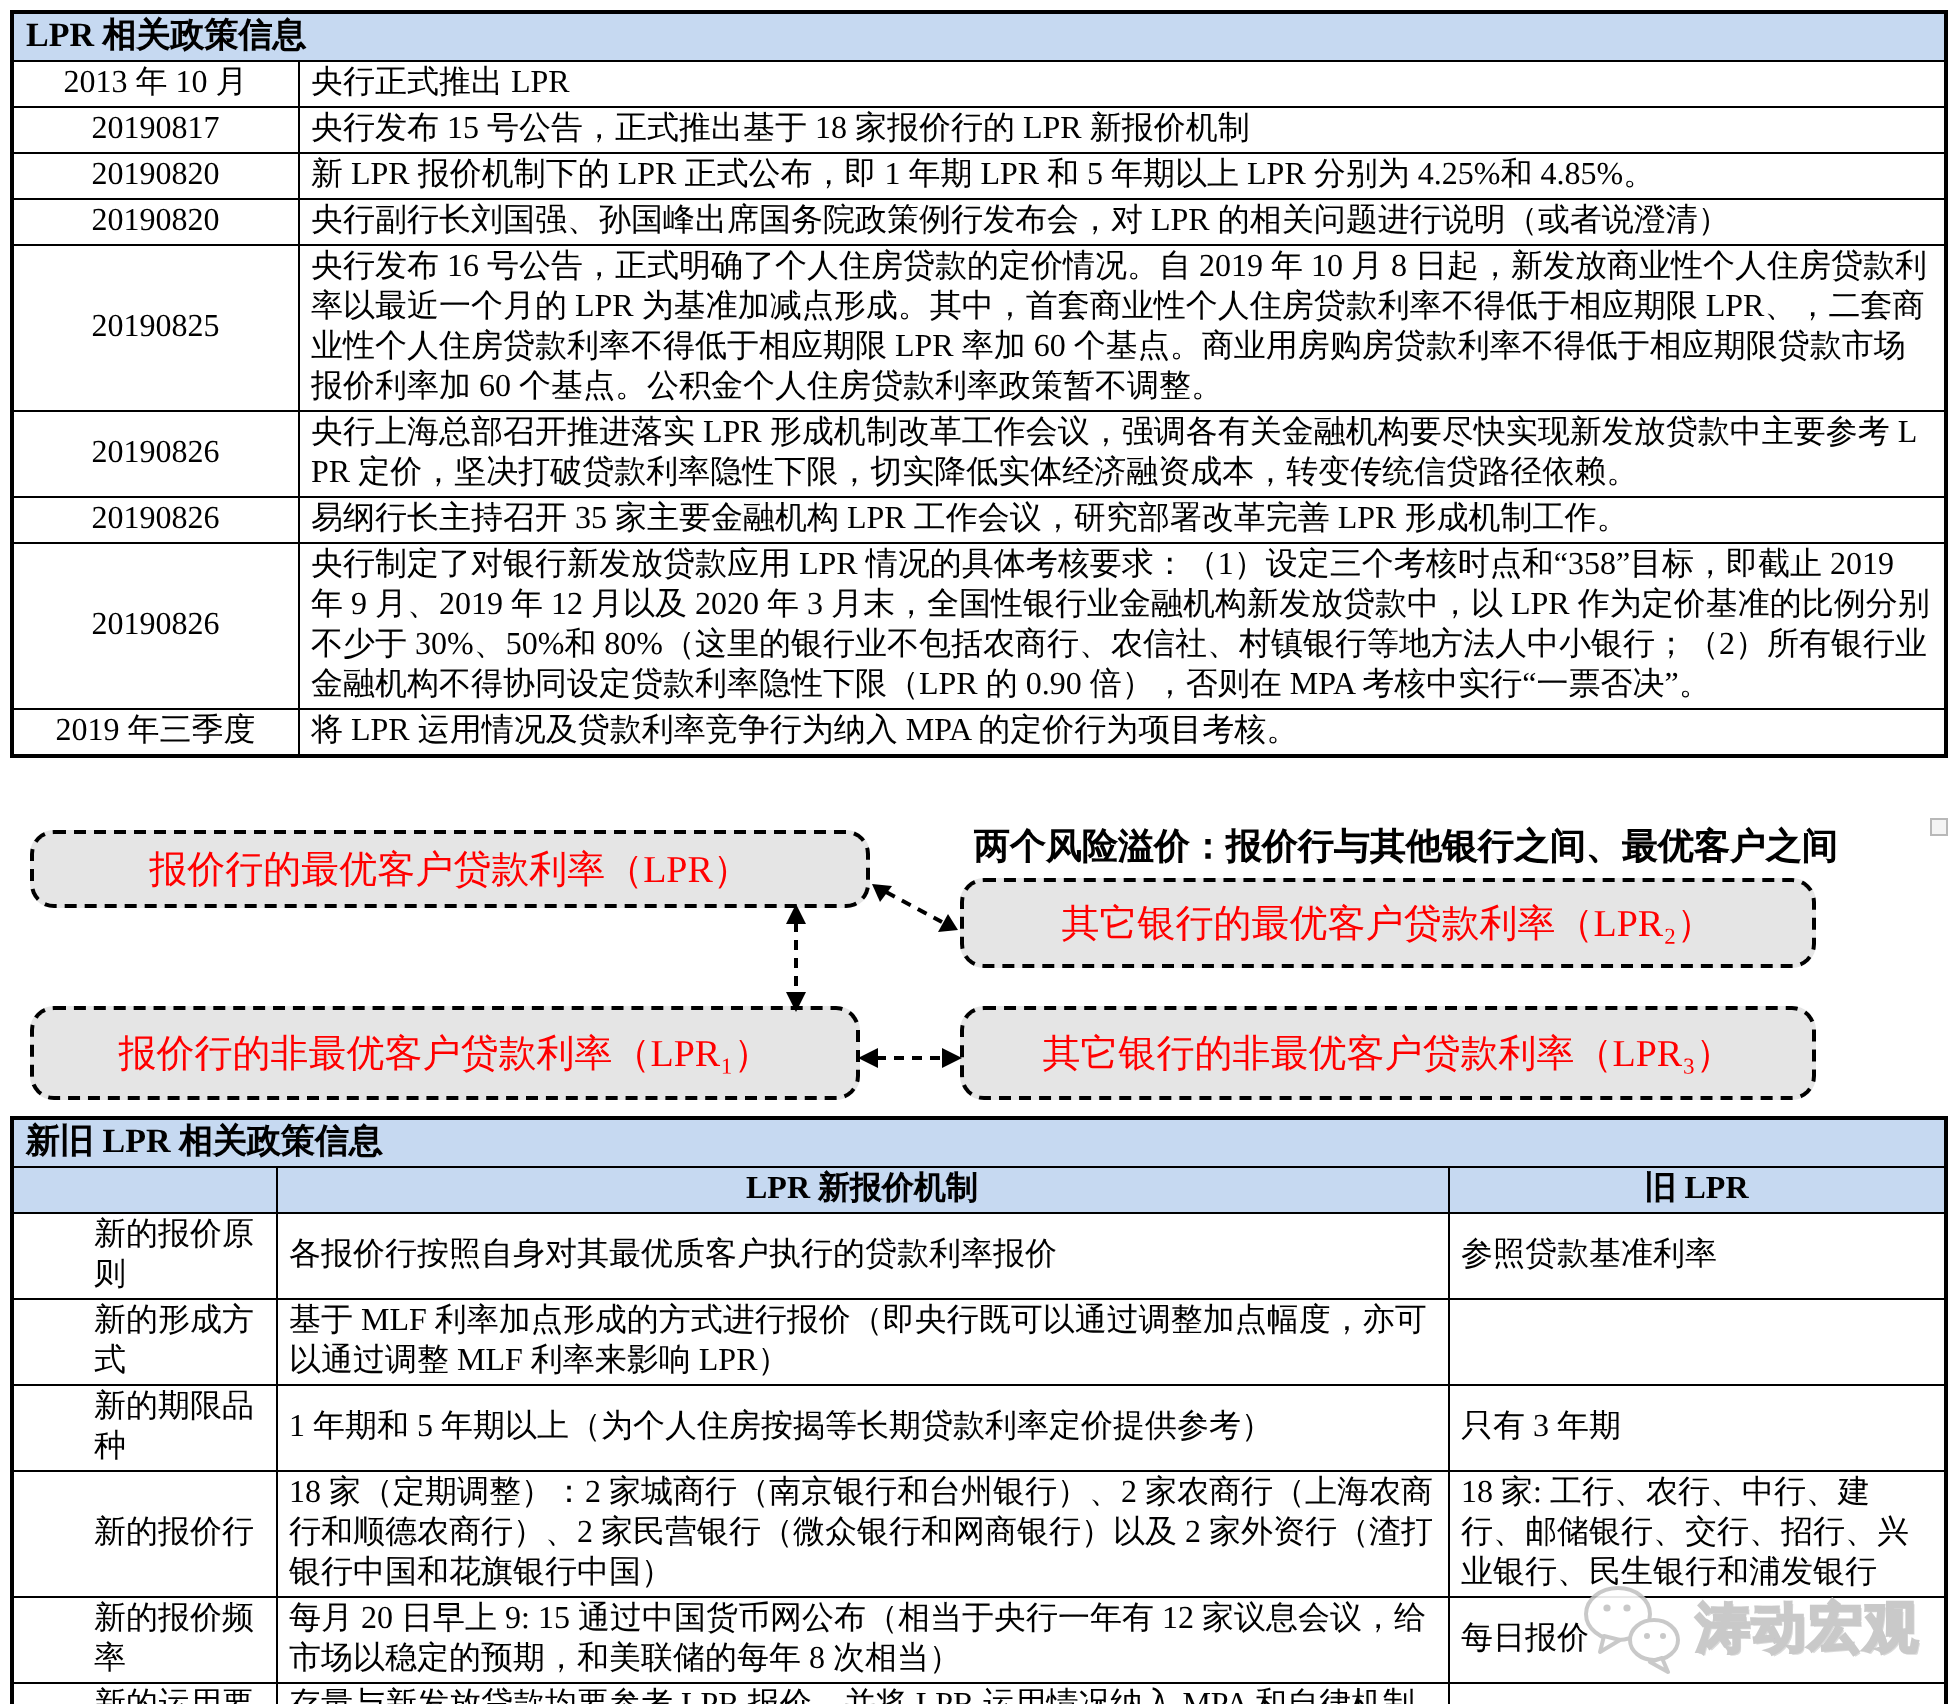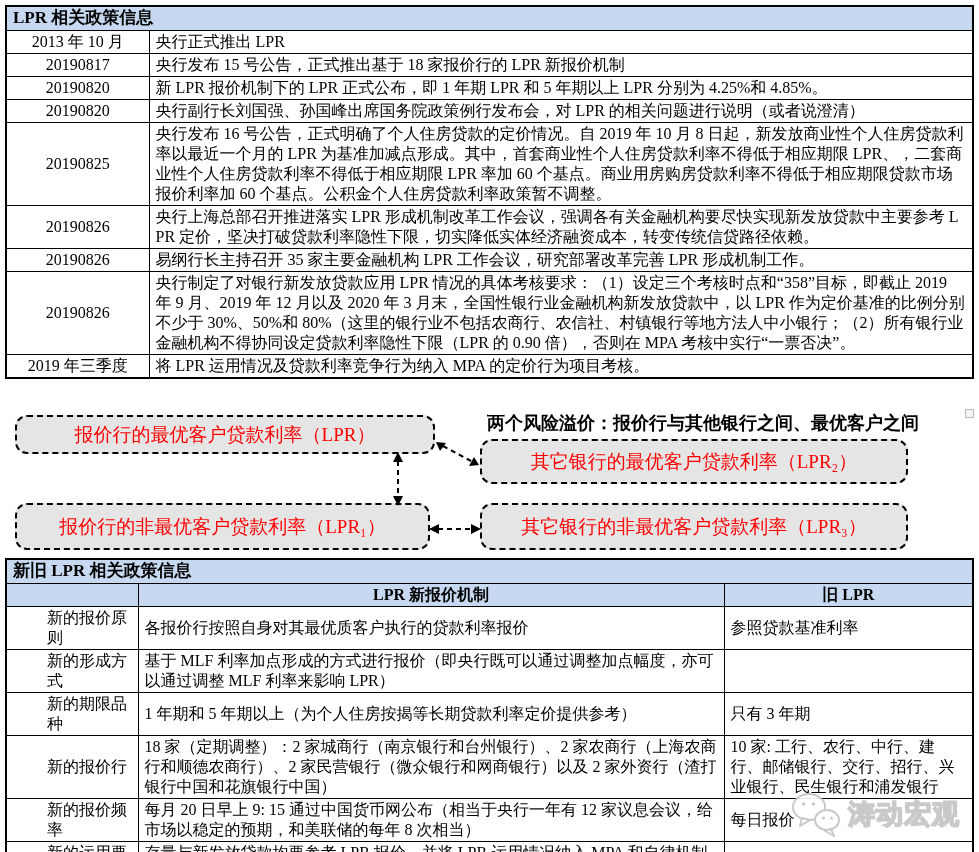--- a/index.html
+++ b/index.html
@@ -206,21 +206,21 @@
       <td></td>
     </tr>
     <tr>
       <td class="lbl">新的期限品种</td>
       <td>1 年期和 5 年期以上（为个人住房按揭等长期贷款利率定价提供参考）</td>
       <td>只有 3 年期</td>
     </tr>
     <tr>
       <td class="lbl">新的报价行</td>
       <td>18 家（定期调整）：2 家城商行（南京银行和台州银行）、2 家农商行（上海农商行和顺德农商行）、2 家民营银行（微众银行和网商银行）以及 2 家外资行（渣打银行中国和花旗银行中国）</td>
-      <td>10 家: 工行、农行、中行、建行、邮储银行、交行、招行、兴业银行、民生银行和浦发银行</td>
+      <td>18 家: 工行、农行、中行、建行、邮储银行、交行、招行、兴业银行、民生银行和浦发银行</td>
     </tr>
     <tr>
       <td class="lbl">新的报价频率</td>
       <td>每月 20 日早上 9: 15 通过中国货币网公布（相当于央行一年有 12 家议息会议，给市场以稳定的预期，和美联储的每年 8 次相当）</td>
       <td>每日报价</td>
     </tr>
     <tr>
       <td class="lbl">新的运用要求</td>
       <td>存量与新发放贷款均要参考 LPR 报价，并将 LPR 运用情况纳入 MPA 和自律机制管理中</td>
       <td>无</td>

